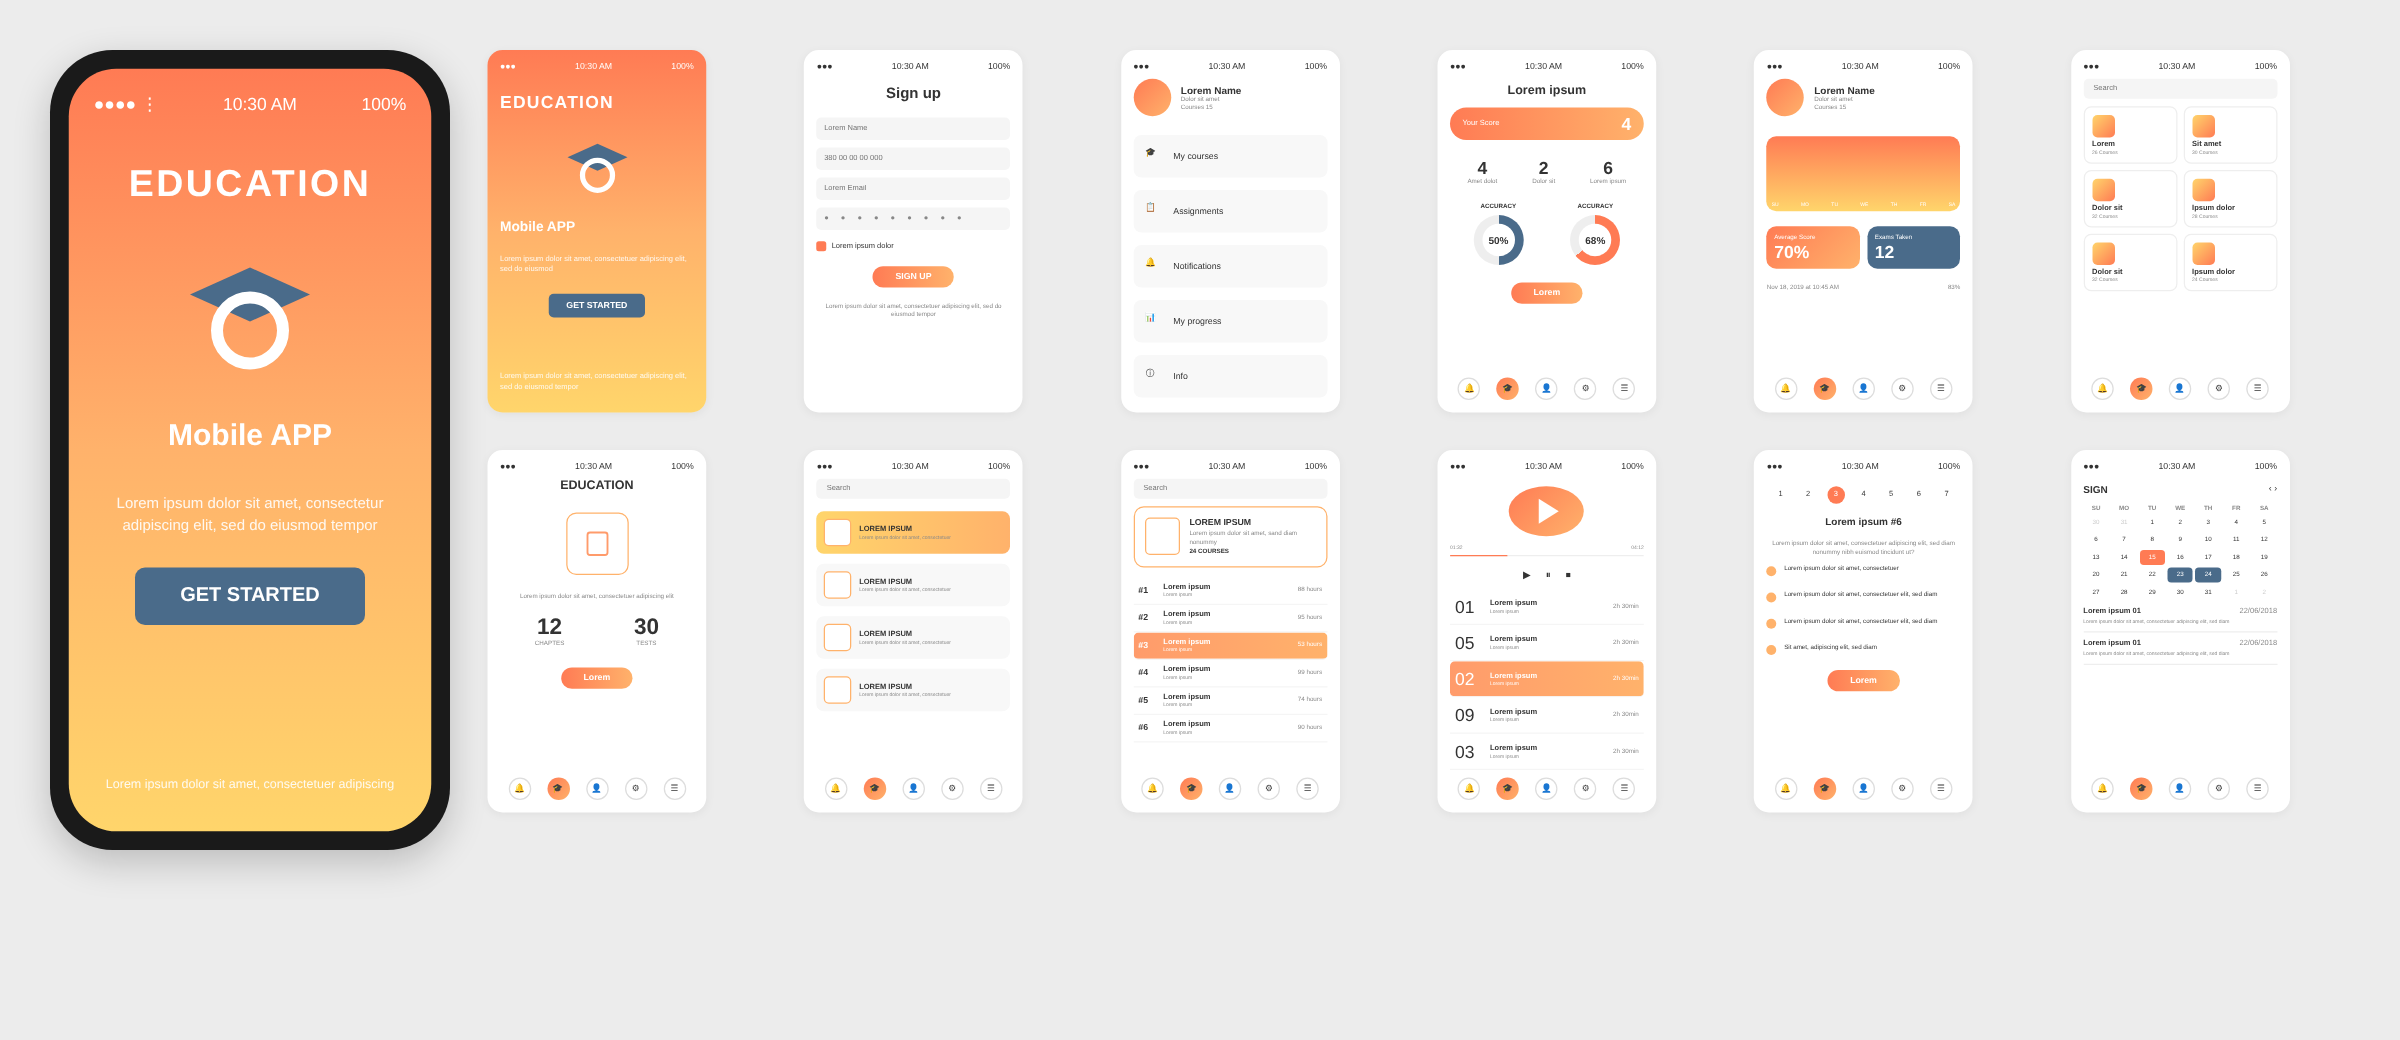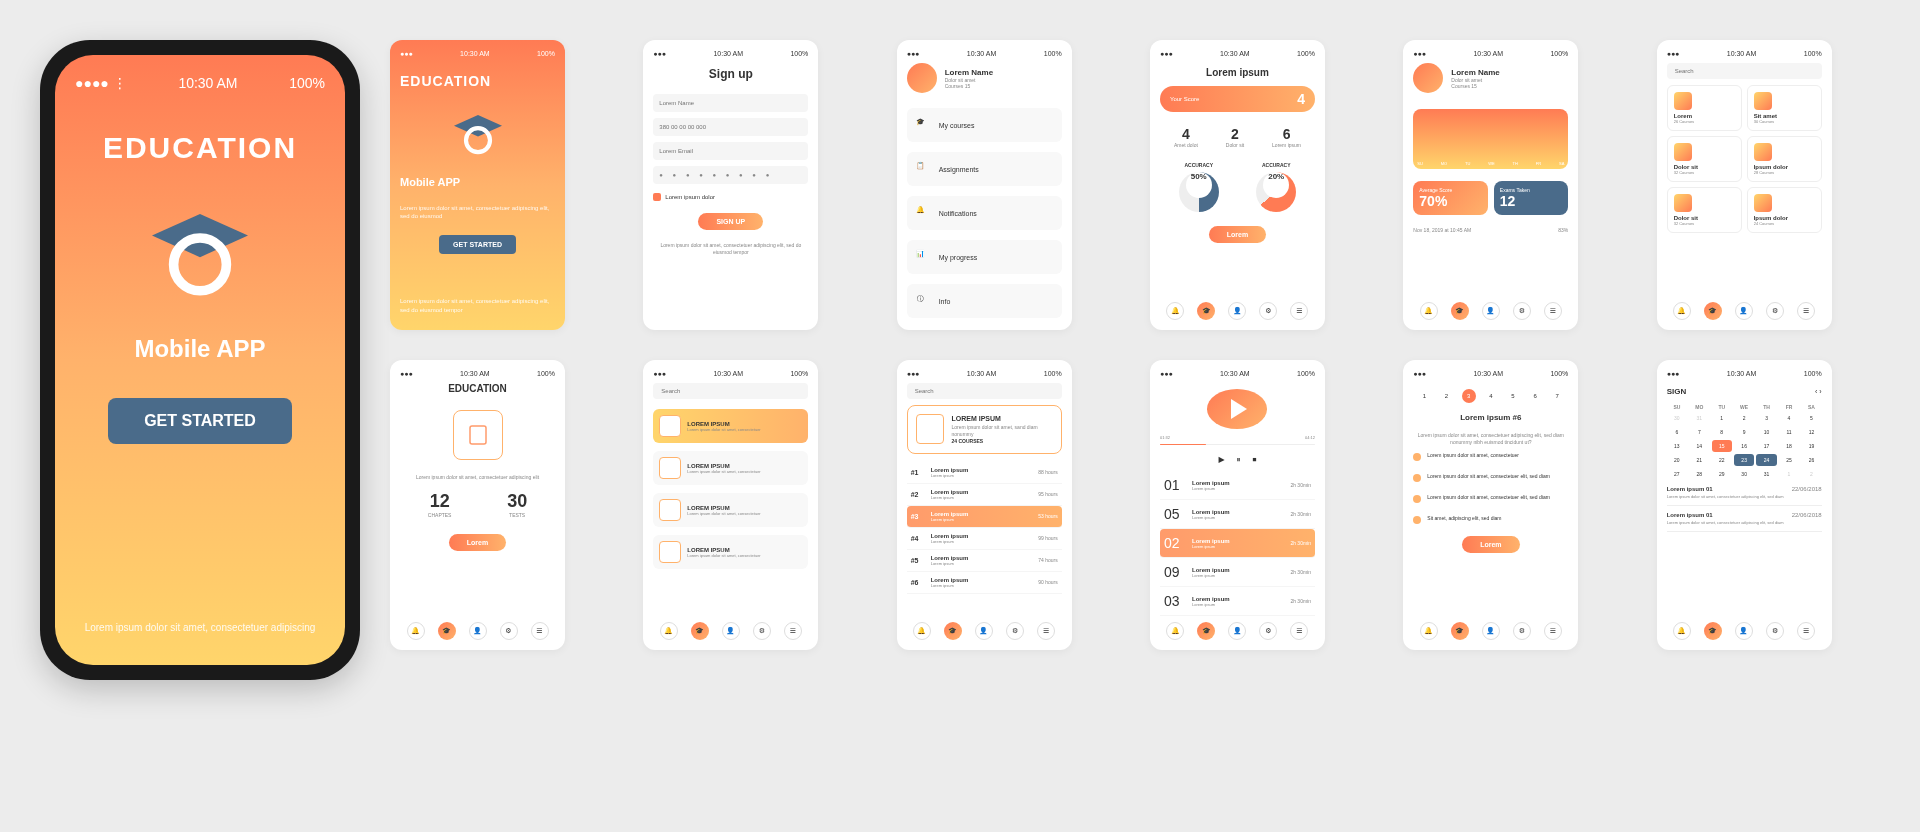--- a/index.html
+++ b/index.html
@@ -36,21 +36,21 @@
 .menu-icon{width:14px;height:14px}
 .score-title{text-align:center;font-weight:700;font-size:10px;margin:4px 0 8px}
 .score-pill{background:linear-gradient(90deg,#ff7b54,#ffb26b);border-radius:14px;padding:5px 10px;display:flex;justify-content:space-between;align-items:center;color:#fff;margin-bottom:8px}
 .score-pill span:first-child{font-size:6px}
 .score-pill span:last-child{font-size:14px;font-weight:900}
 .three-col{display:flex;justify-content:space-around;text-align:center;margin:6px 0}
 .three-col .n{font-size:14px;font-weight:700}
 .three-col .l{font-size:5px;color:#888}
 .acc-row{display:flex;justify-content:space-around;margin:8px 0}
 .acc-label{font-size:5px;font-weight:700;text-align:center;margin-bottom:4px}
-.donut{width:40px;height:40px;border-radius:50%;background:conic-gradient(#4a6b8a 0 50%,#eee 50% 100%);display:flex;justify-content:center;position:relative}
+.donut{width:40px;height:40px;border-radius:50%;background:conic-gradient(#4a6b8a 0 50%,#eee 50% 100%);display:flex;align-items:center;justify-content:center;position:relative}
 .donut::after{content:"";position:absolute;width:26px;height:26px;background:#fff;border-radius:50%}
 .donut2{background:conic-gradient(#ff7b54 0 64%,#eee 64% 100%)}
 .donut span{position:relative;z-index:1;font-size:8px;font-weight:700}
 .bottom-nav{display:flex;justify-content:space-around;margin-top:auto;padding-top:6px}
 .nav-icon{width:18px;height:18px;border-radius:50%;border:1px solid #ddd;display:flex;align-items:center;justify-content:center}
 .nav-icon.active{background:linear-gradient(135deg,#ff7b54,#ffb26b);border:none}
 .chart-area{background:linear-gradient(180deg,#ff7b54,#ffd56b);border-radius:8px;height:60px;margin:6px 0;position:relative}
 .chart-tabs{display:flex;justify-content:space-between;font-size:4px;color:#fff;padding:0 4px;position:absolute;bottom:3px;width:100%}
 .two-cards{display:flex;gap:6px;margin:6px 0}
 .stat-card{flex:1;border-radius:8px;padding:6px;color:#fff}
@@ -130,20 +130,21 @@
       <span>100%</span>
     </div>
     <div class="logo-big">EDUCATION</div>
     <div class="grad-icon">
       <svg viewBox="0 0 100 100">
           <path d="M50 20 L90 38 L50 56 L10 38 Z" fill="#4a6b8a"></path>
           <circle cx="50" cy="62" r="22" fill="none" stroke="#fff" stroke-width="8"></circle>
         </svg>
     </div>
     <div class="subtitle">Mobile APP</div>
+    <div class="desc">Lorem ipsum dolor sit amet, consectetur adipiscing elit, sed do eiusmod tempor</div>
     <button class="btn-primary">GET STARTED</button>
     <div class="desc" style="font-size:10px;margin-top:auto">Lorem ipsum dolor sit amet, consectetuer adipiscing</div>
   </div>
 </div>
 
 <div class="grid">
 
 <div class="shot gradient">
   <div class="status">
         <span>●●●</span>
@@ -246,21 +247,21 @@
   <div class="acc-row">
     <div>
           <div class="acc-label">ACCURACY</div>
           <div class="donut">
             <span>50%</span>
           </div>
         </div>
     <div>
           <div class="acc-label">ACCURACY</div>
           <div class="donut donut2">
-            <span>20%</span>
+            <span>68%</span>
           </div>
         </div>
   </div>
   <button class="btn-orange">Lorem</button>
   <div class="bottom-nav">
     <div class="nav-icon">🔔</div>
     <div class="nav-icon active">🎓</div>
     <div class="nav-icon">👤</div>
     <div class="nav-icon">⚙</div>
     <div class="nav-icon">☰</div>

